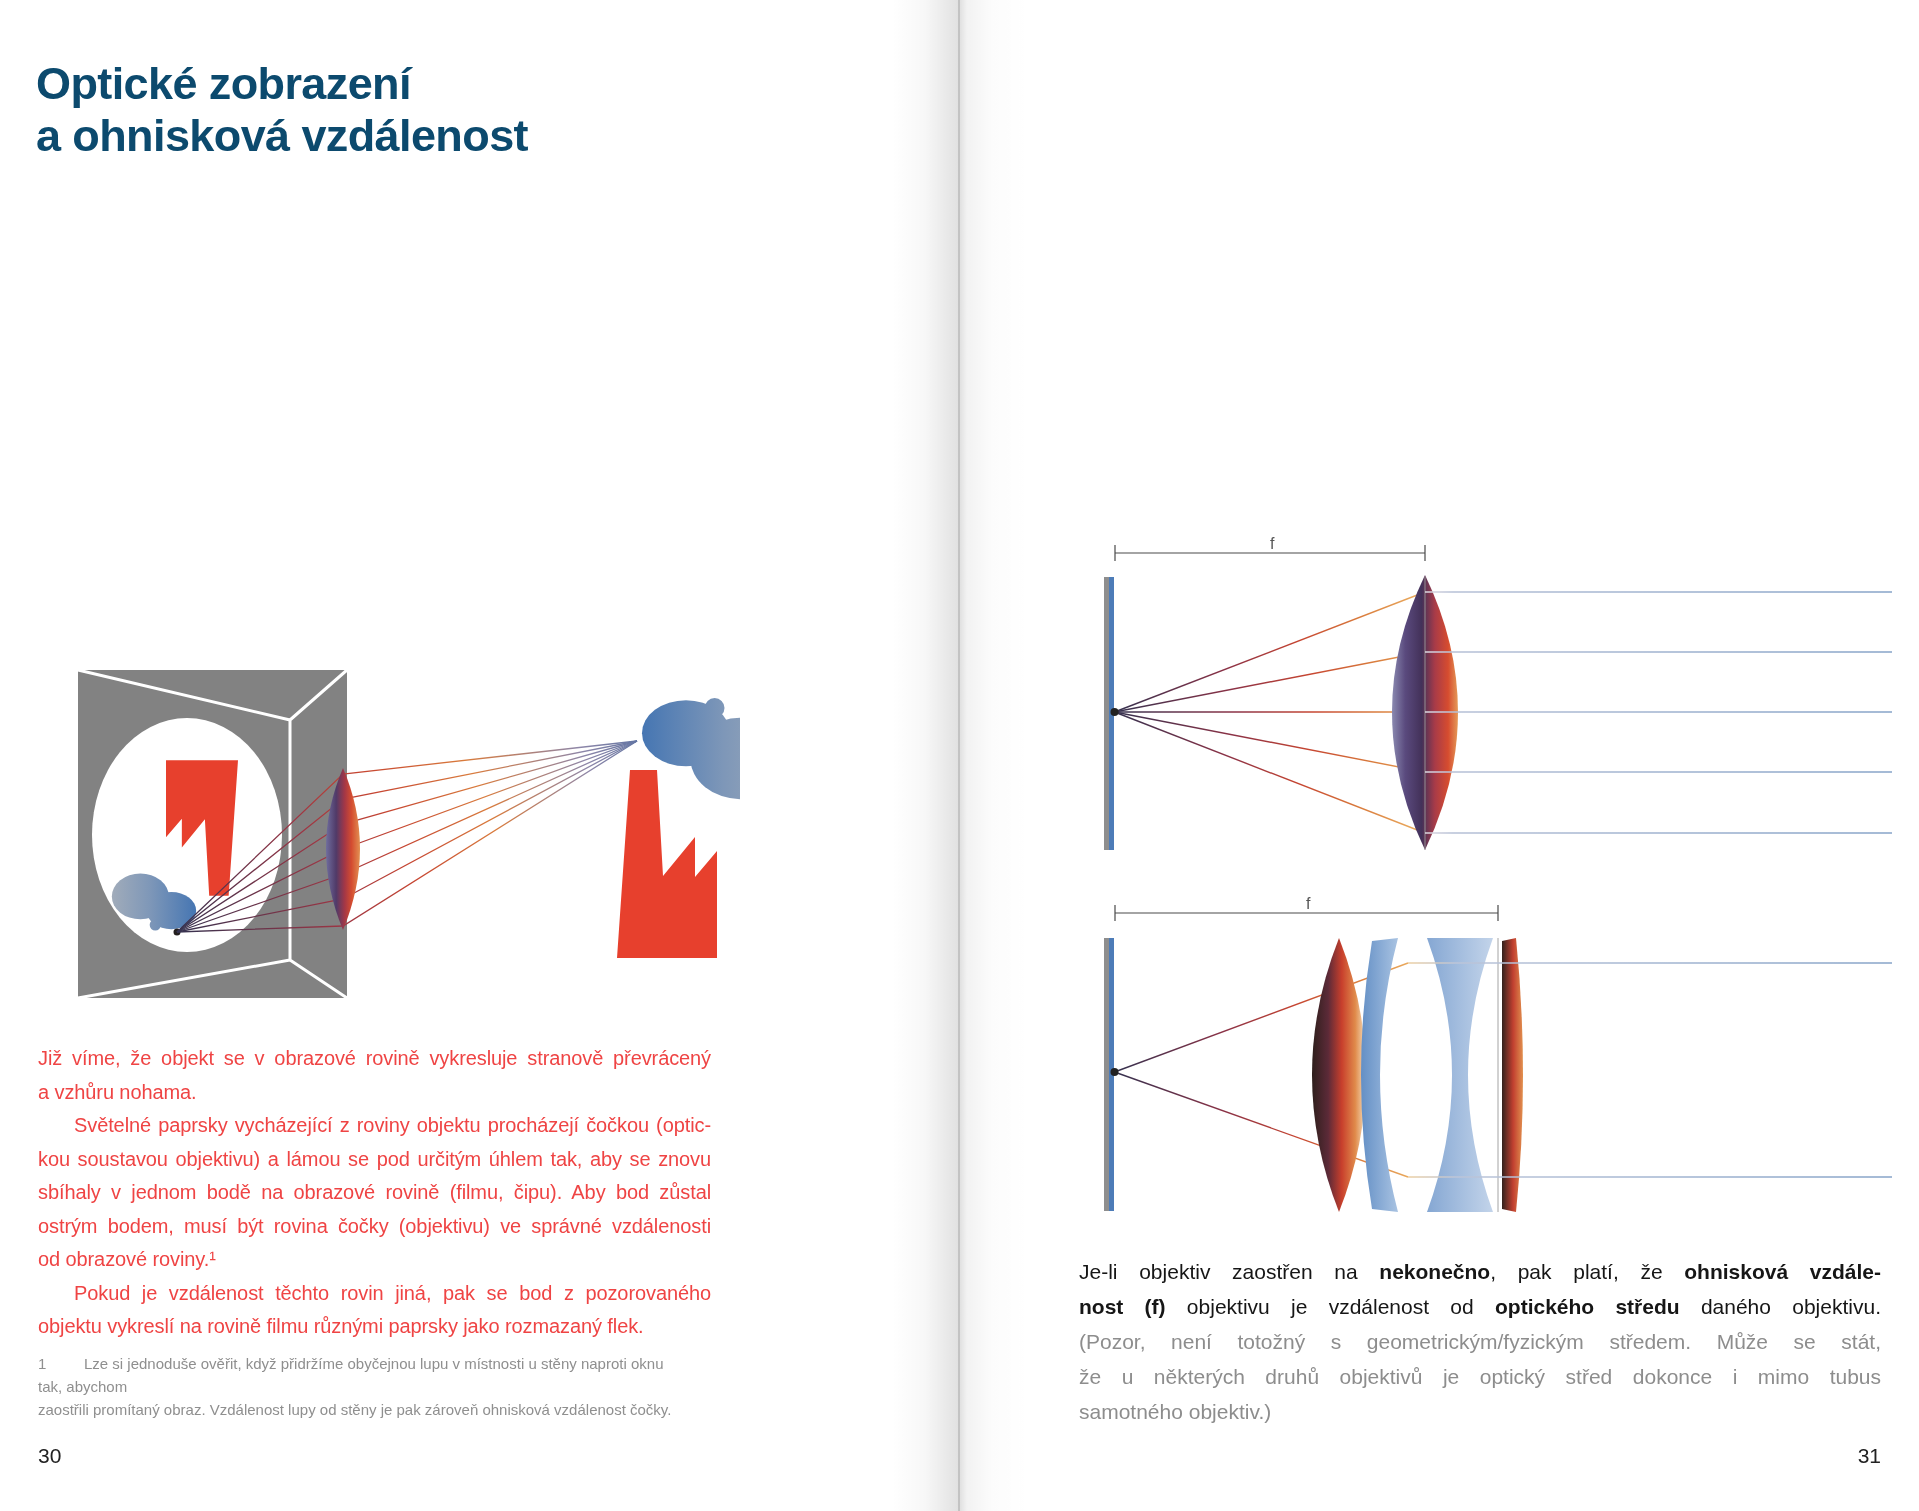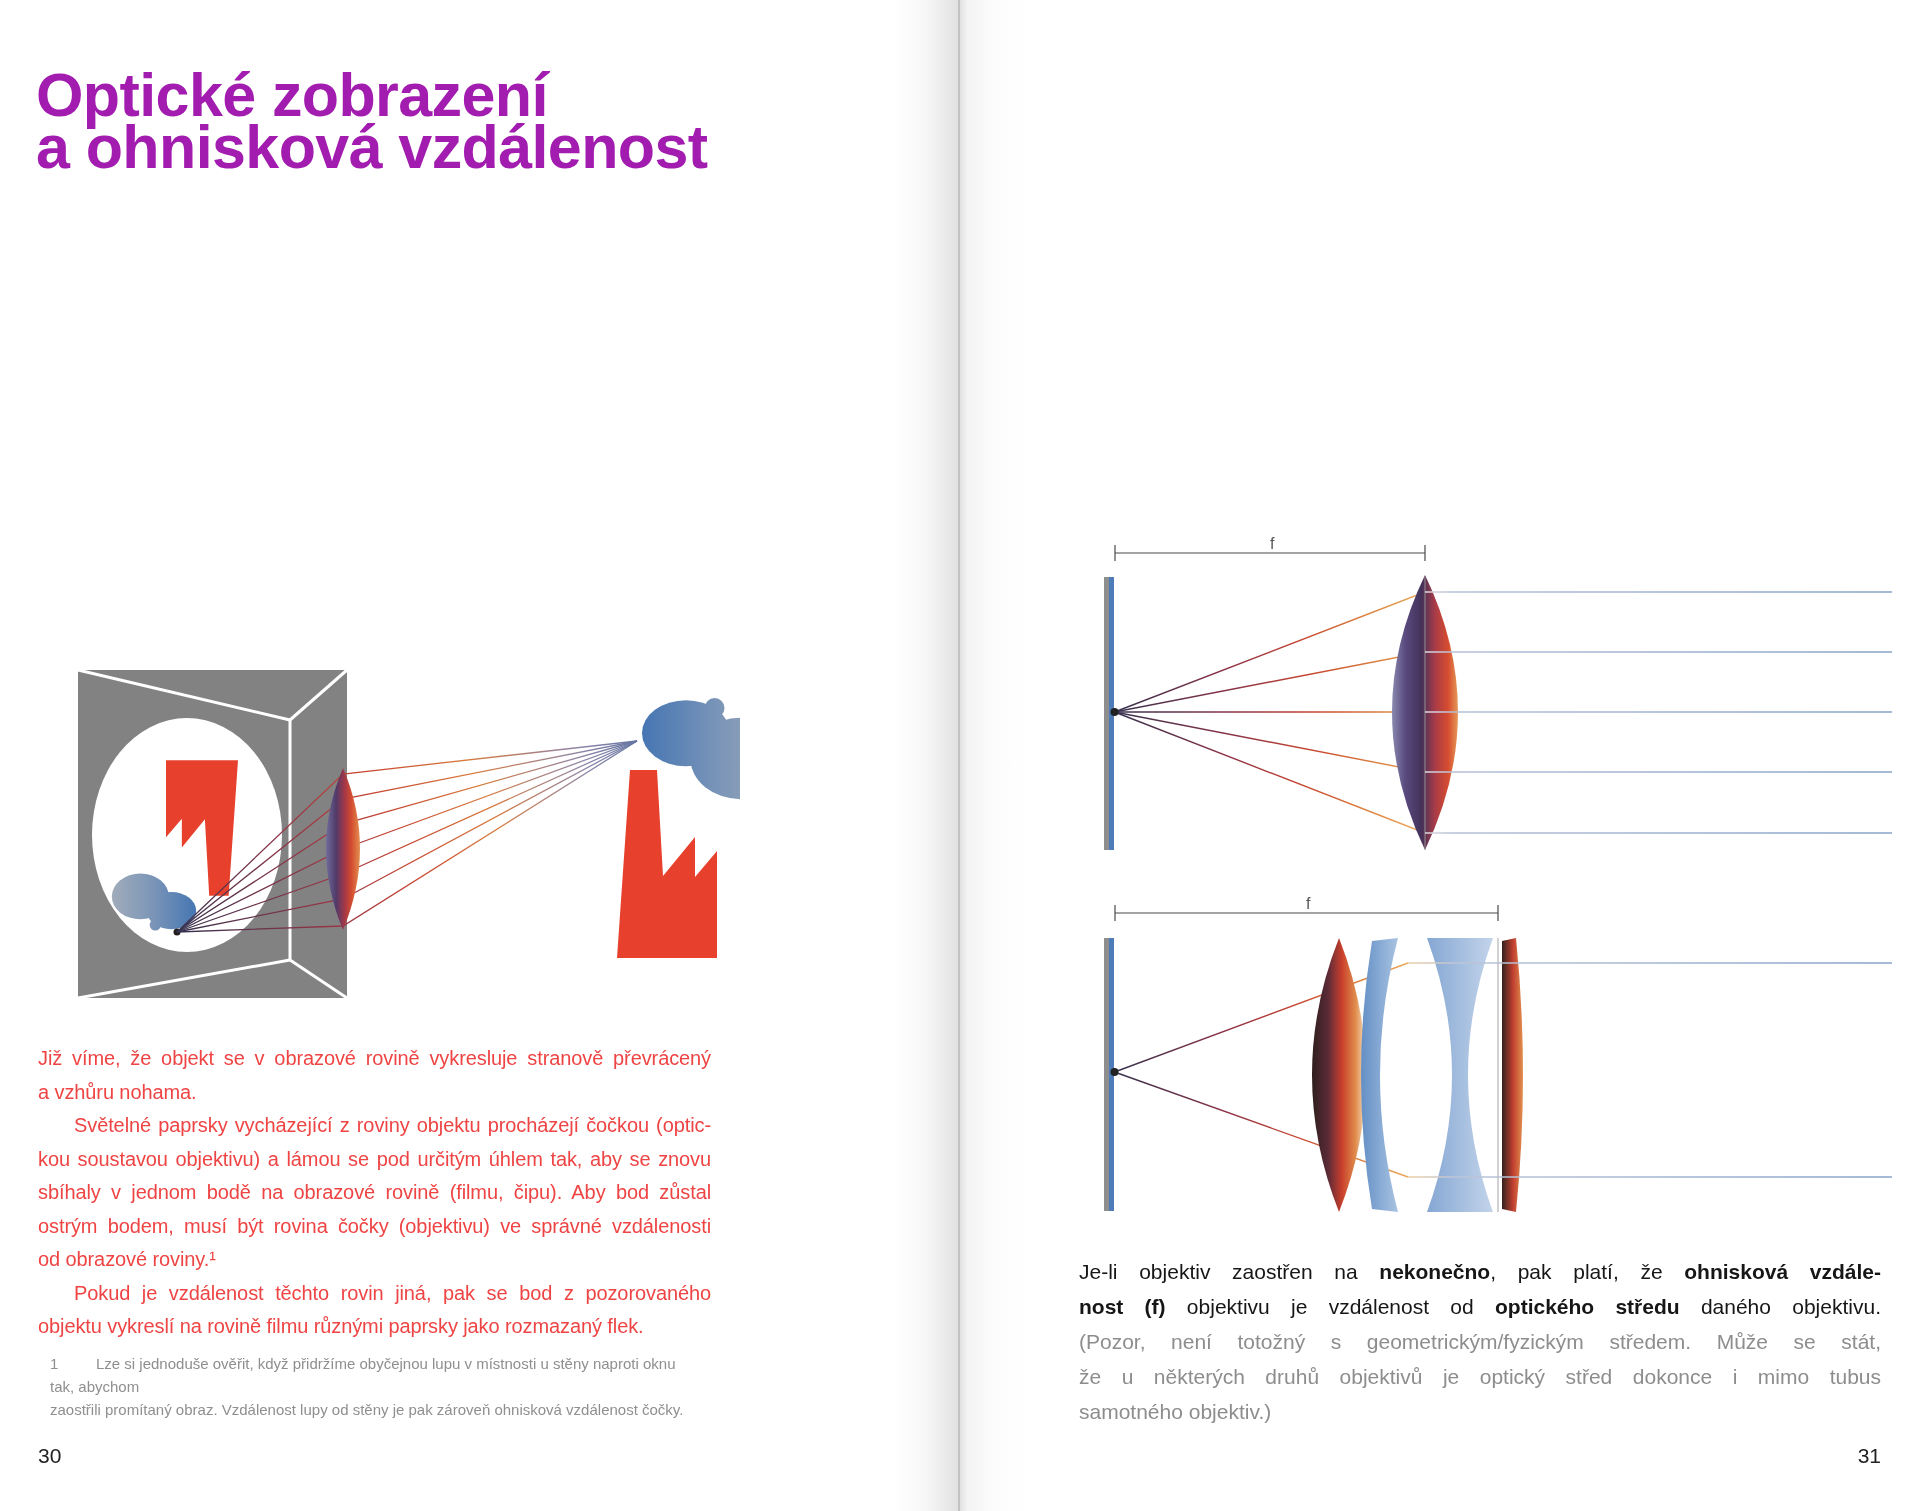--- a/index.html
+++ b/index.html
@@ -1,26 +1,26 @@
 <!DOCTYPE html>
 <html><head>
 <meta charset="utf-8">
 <style>
   html,body{margin:0;padding:0;background:#fff;}
   .spread{position:relative;width:1919px;height:1511px;background:#fff;overflow:hidden;
           font-family:"Liberation Sans",sans-serif;color:#151515;}
   .abs{position:absolute;}
-  .page-title{left:36px;top:28px;font-size:61px;line-height:52px;letter-spacing:-0.6px;color:#a21caf;}
+  .page-title{left:36px;top:28px;font-size:45px;line-height:52px;letter-spacing:-0.6px;color:#0c4a6e;}
   .page-title span{display:block;}
   .bodytext{left:38px;top:1042px;width:673px;}
   .bl{font-size:20px;line-height:33.5px;letter-spacing:-0.1px;color:#ef4444;}
   .jl{text-align:justify;text-align-last:justify;}
   .ind{text-indent:36px;}
   .footnote{left:38px;top:1352px;width:652px;color:#8f8f8f;}
-  .fl{font-size:15px;line-height:23px;margin-left:12px;}
+  .fl{font-size:15px;line-height:23px;}
   .fl .marker{display:inline-block;width:46px;}
   .caption{left:1079px;top:1254px;width:802px;}
   .cl{font-size:21px;line-height:35px;color:#161616;}
   .cl.gray{color:#8d8d8d;}
   .cl b{font-weight:700;}
   .pagenum{top:1444px;font-size:21px;color:#222;}
   .pn-left{left:38px;}
   .pn-right{right:38px;}
   .gutter{left:880px;top:0;width:150px;height:1511px;pointer-events:none;
     background:linear-gradient(90deg,rgba(0,0,0,0) 0%,rgba(0,0,0,0) 8%,

